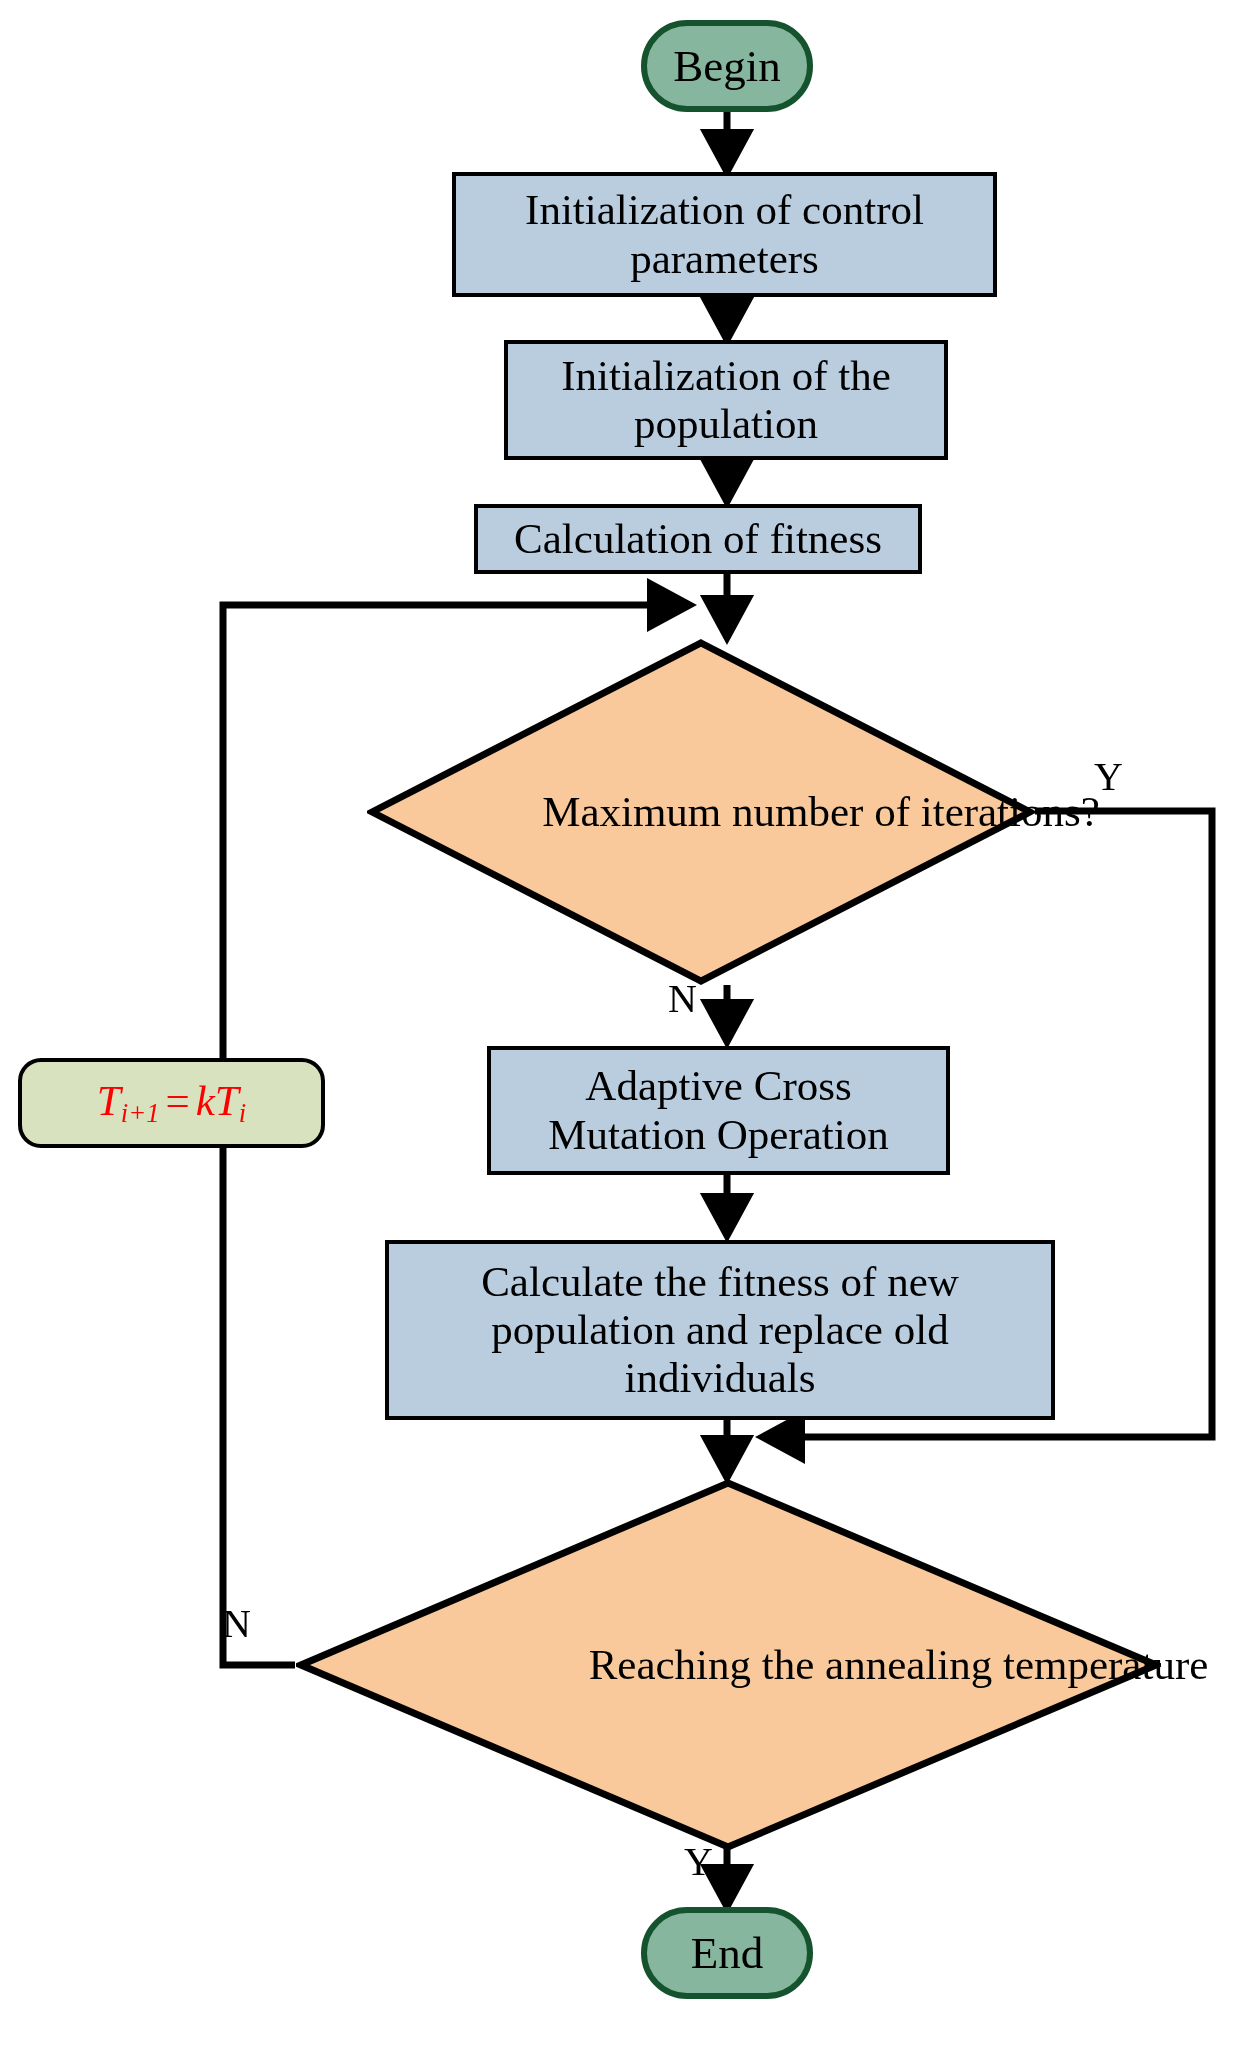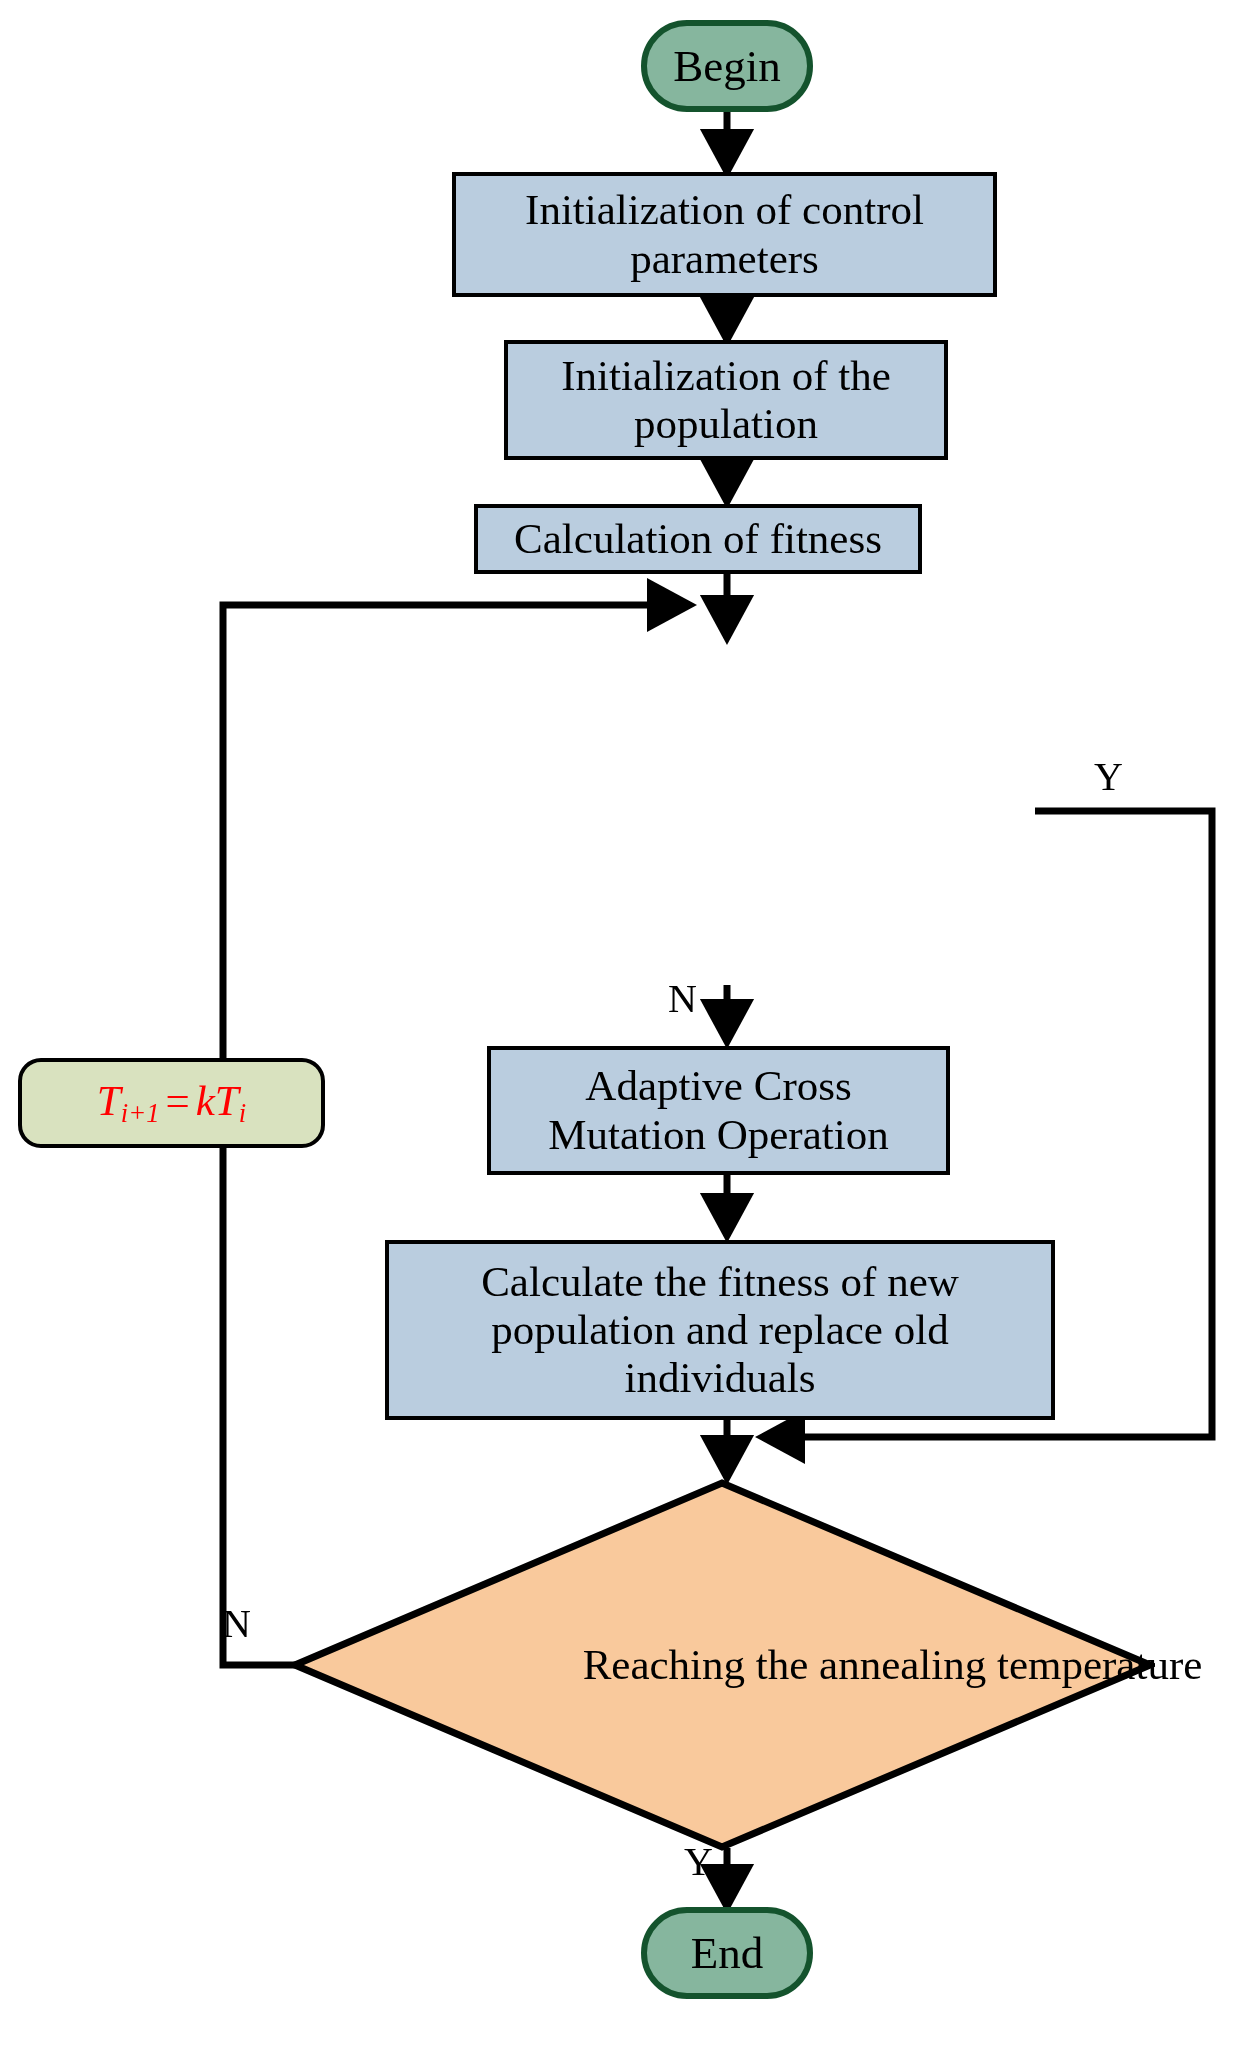--- a/index.html
+++ b/index.html
@@ -139,40 +139,46 @@
   </div>
 
   <div class="node process" style="left:504px; top:340px; width:444px; height:120px;">
     <span>Initialization of the population</span>
   </div>
 
   <div class="node process" style="left:474px; top:504px; width:448px; height:70px;">
     <span>Calculation of fitness</span>
   </div>
 
+  <div class="diamond-wrap" style="left:367px; top:638px; width:668px; height:348px;">
+    <svg width="668" height="348" viewBox="0 0 668 348" xmlns="http://www.w3.org/2000/svg">
+      <polygon points="334,5 663,174 334,343 5,174" fill="#f9c99c" stroke="#000000" stroke-width="7"></polygon>
+    </svg>
+    <div class="diamond-label" style="padding:0 120px;">Maximum number of iterations?</div>
+  </div>
 
   <div class="edge-label" style="left:1094px; top:753px;">Y</div>
 
   <div class="edge-label" style="left:668px; top:975px;">N</div>
 
   <div class="node formula" style="left:18px; top:1058px; width:307px; height:90px;border-radius:23px;">
     <span class="math">
       <span>T</span><sub>i+1</sub><span class="op">=</span><span>k</span><span>T</span><sub>i</sub>
     </span>
   </div>
 
   <div class="node process" style="left:487px; top:1046px; width:463px; height:129px;justify-content:center;">
     <span>Adaptive Cross Mutation Operation</span>
   </div>
 
   <div class="node process" style="left:385px; top:1240px; width:670px; height:180px;">
     <span>Calculate the fitness of new population and replace old individuals</span>
   </div>
 
-  <div class="diamond-wrap" style="left:290px; top:1478px; width:865px; height:374px;">
+  <div class="diamond-wrap" style="left:296px; top:1478px; width:865px; height:374px;">
     <svg width="865" height="374" viewBox="0 0 865 374" xmlns="http://www.w3.org/2000/svg">
       <polygon points="432,5 860,187 432,369 5,187" fill="#f9c99c" stroke="#000000" stroke-width="7"></polygon>
     </svg>
     <div class="diamond-label" style="padding:0 170px;">Reaching the annealing temperature</div>
   </div>
 
   <div class="edge-label" style="left:222px; top:1600px;">N</div>
 
   <div class="edge-label" style="left:684px; top:1838px;">Y</div>
 

